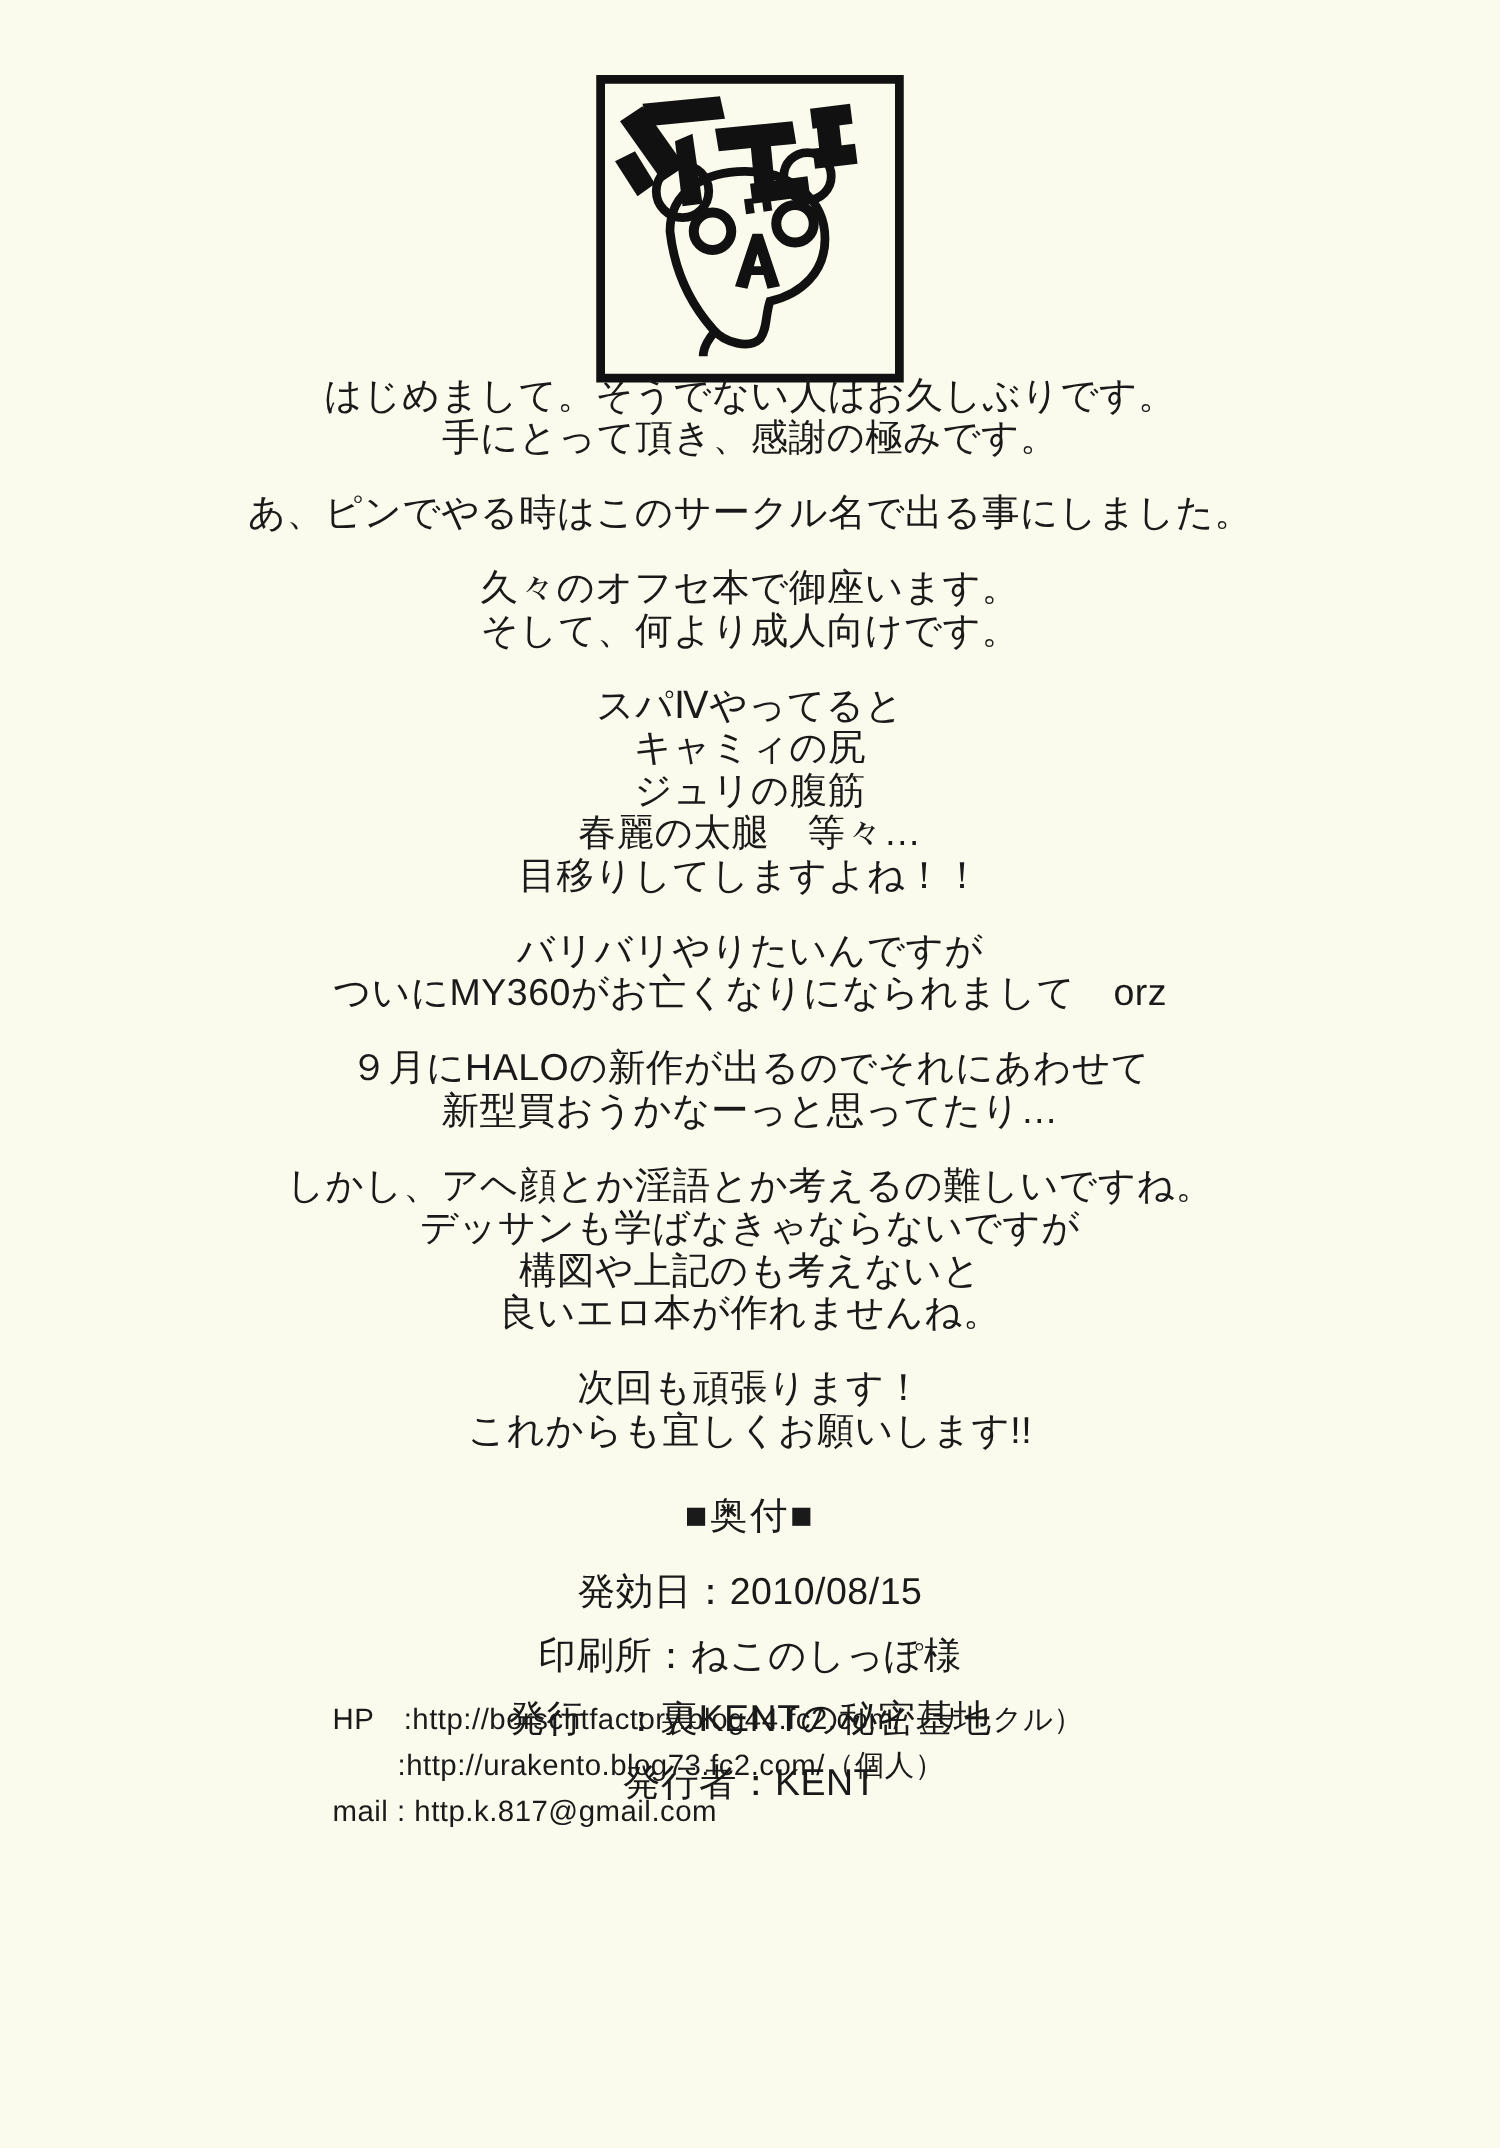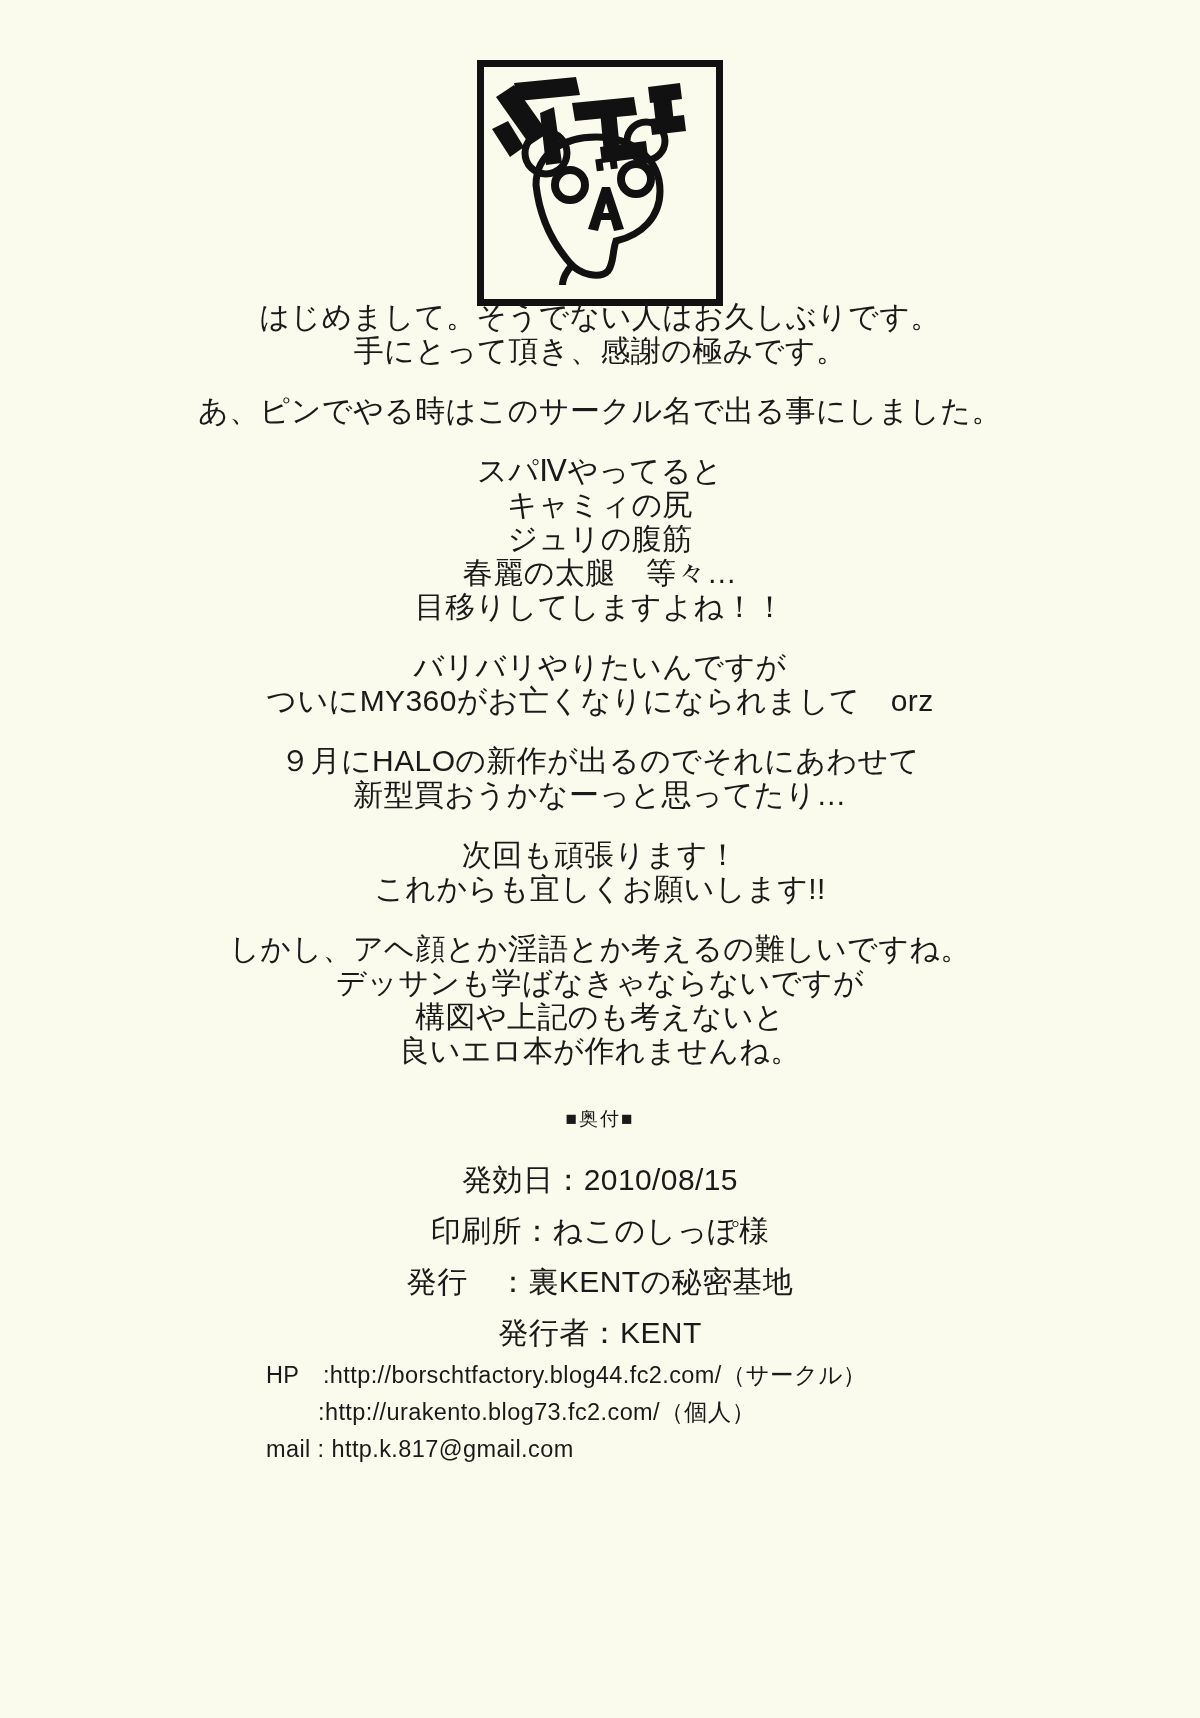--- a/index.html
+++ b/index.html
@@ -54,21 +54,21 @@
   }
   .line {
     font-size: 30px;
     line-height: 34px;
     letter-spacing: 0.4px;
     white-space: pre;
   }
 
   .okuzuke {
     margin-top: 34px;
-    font-size: 19px;
+    font-size: 30px;
     letter-spacing: 2px;
   }
   .colophon {
     margin-top: 26px;
   }
   .colophon .line { line-height: 35px; margin-top: 16px; }
 
   
   .contact {
     position: absolute;
@@ -141,49 +141,53 @@
 
     <div class="para">
       <div class="line">はじめまして。そうでない人はお久しぶりです。</div>
       <div class="line">手にとって頂き、感謝の極みです。</div>
     </div>
 
     <div class="para">
       <div class="line">あ、ピンでやる時はこのサークル名で出る事にしました。</div>
     </div>
 
+    <div class="para">
+      <div class="line">久々のオフセ本で御座います。</div>
+      <div class="line">そして、何より成人向けです。</div>
+    </div>
 
     <div class="para">
       <div class="line">スパⅣやってると</div>
       <div class="line">キャミィの尻</div>
       <div class="line">ジュリの腹筋</div>
       <div class="line">春麗の太腿　等々…</div>
       <div class="line">目移りしてしますよね！！</div>
     </div>
 
     <div class="para">
       <div class="line">バリバリやりたいんですが</div>
       <div class="line">ついにMY360がお亡くなりになられまして　orz</div>
     </div>
 
     <div class="para">
       <div class="line">９月にHALOの新作が出るのでそれにあわせて</div>
       <div class="line">新型買おうかなーっと思ってたり…</div>
     </div>
 
     <div class="para">
-      <div class="line">次回も頑張ります！</div>
-      <div class="line">これからも宜しくお願いします!!</div>
-    </div>
-
-    <div class="para">
       <div class="line">しかし、アヘ顔とか淫語とか考えるの難しいですね。</div>
       <div class="line">デッサンも学ばなきゃならないですが</div>
       <div class="line">構図や上記のも考えないと</div>
       <div class="line">良いエロ本が作れませんね。</div>
+    </div>
+
+    <div class="para">
+      <div class="line">次回も頑張ります！</div>
+      <div class="line">これからも宜しくお願いします!!</div>
     </div>
 
     <div class="okuzuke line">■奥付■</div>
 
     <div class="colophon">
       <div class="line">発効日：2010/08/15</div>
       <div class="line">印刷所：ねこのしっぽ様</div>
       <div class="line">発行　：裏KENTの秘密基地</div>
       <div class="line">発行者：KENT</div>
     </div>

